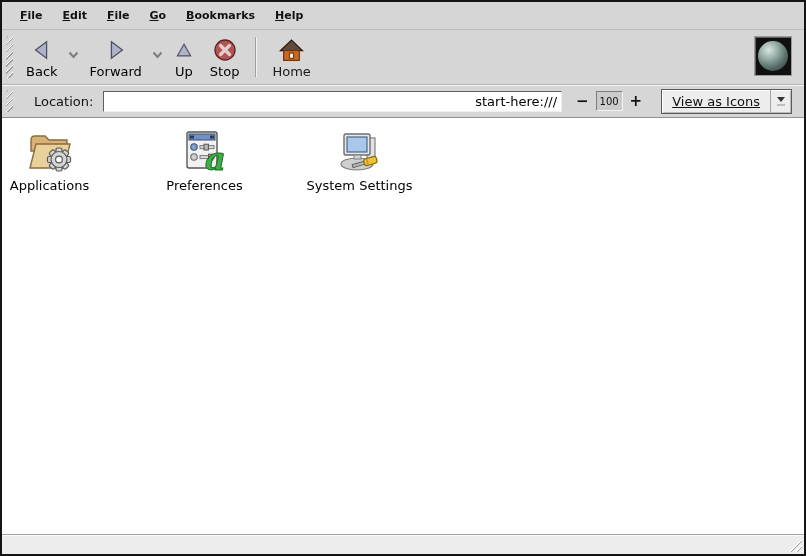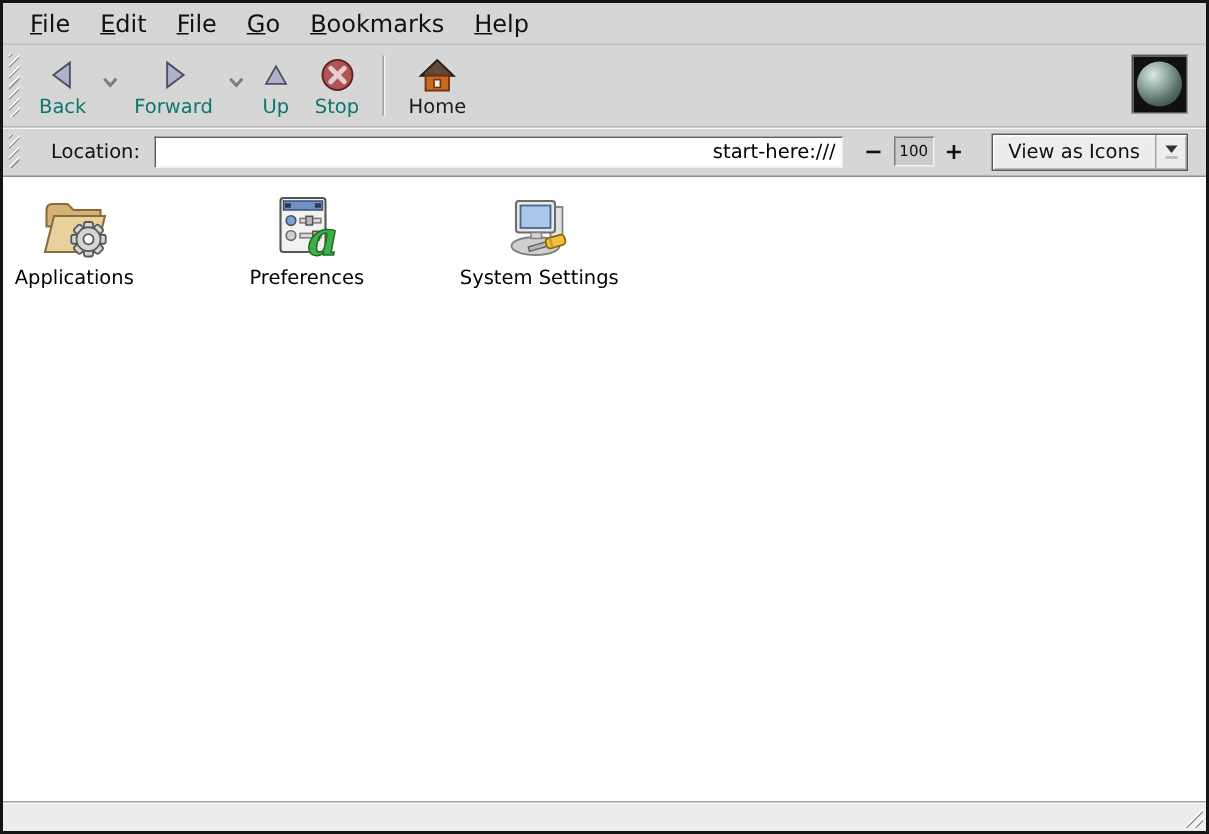--- a/index.html
+++ b/index.html
@@ -19,22 +19,23 @@
     height:28px; flex:0 0 28px;
     display:flex; align-items:center;
     padding-left:8px;
     background:#d6d6d6;
     border-bottom:1px solid #bdbdbd;
     box-shadow:0 1px 0 rgba(255,255,255,.85);
   }
   .menu-item {
     display:inline-block;
     padding:4px 10px;
-    font-size:16px; color:#111;
+    font-size:11px; color:#111;
     cursor:default;
+    font-weight:bold;
   }
   .menu-item::first-letter { text-decoration: underline; }
 
   
   .toolbar {
     flex:0 0 55px; height:55px;
     display:flex; align-items:flex-start;
     padding:3px 6px 2px 3px;
     background:#d6d6d6;
     border-bottom:1px solid #b5b5b5;
@@ -47,21 +48,21 @@
       #fbfbfb 0px, #fbfbfb 1px, #9e9e9e 1px, #9e9e9e 2px, #d6d6d6 2px, #d6d6d6 5px);
   }
   .tb-btn {
     display:flex; flex-direction:column; align-items:center;
     padding:1px 7px; margin-top:1px;
     border:1px solid transparent; border-radius:2px;
     cursor:default;
   }
   .tb-icon-box { height:28px; display:flex; align-items:center; justify-content:center; }
   .tb-label { font-size:13px; color:#1a1a1a; line-height:15px; white-space:nowrap; }
-  .tb-btn.disabled .tb-label { color:#0f766e; }
+  .tb-btn.disabled .tb-label { color:#000000; }
   .tb-chevron {
     width:16px; height:28px; margin-top:8px;
     display:flex; align-items:center; justify-content:center;
   }
   .tb-sep { width:1px; height:40px; background:#9f9f9f; margin:4px 8px 0 8px;
             box-shadow:1px 0 0 #f2f2f2; }
   .throbber-wrap {
     margin-left:auto; margin-top:3px; margin-right:6px;
     width:38px; height:40px;
     border:1px solid #9a9a9a;
@@ -116,20 +117,21 @@
     border:1px solid #5a5a5a;
     background:#ededed;
     box-shadow:inset 1px 1px 0 #ffffff, inset -1px -1px 0 #b9b9b9;
     cursor:default;
   }
   .view-as-label {
     font-size:13px; color:#111;
     display:flex; align-items:center;
     padding:0 10px;
     white-space:nowrap;
+    text-decoration:underline;
   }
   .view-as-arrow {
     width:21px;
     border-left:1px solid #a5a5a5;
     display:flex; flex-direction:column; align-items:center; justify-content:center;
   }
   .va-tri {
     width:0; height:0;
     border-left:4px solid transparent; border-right:4px solid transparent;
     border-top:5px solid #333;

